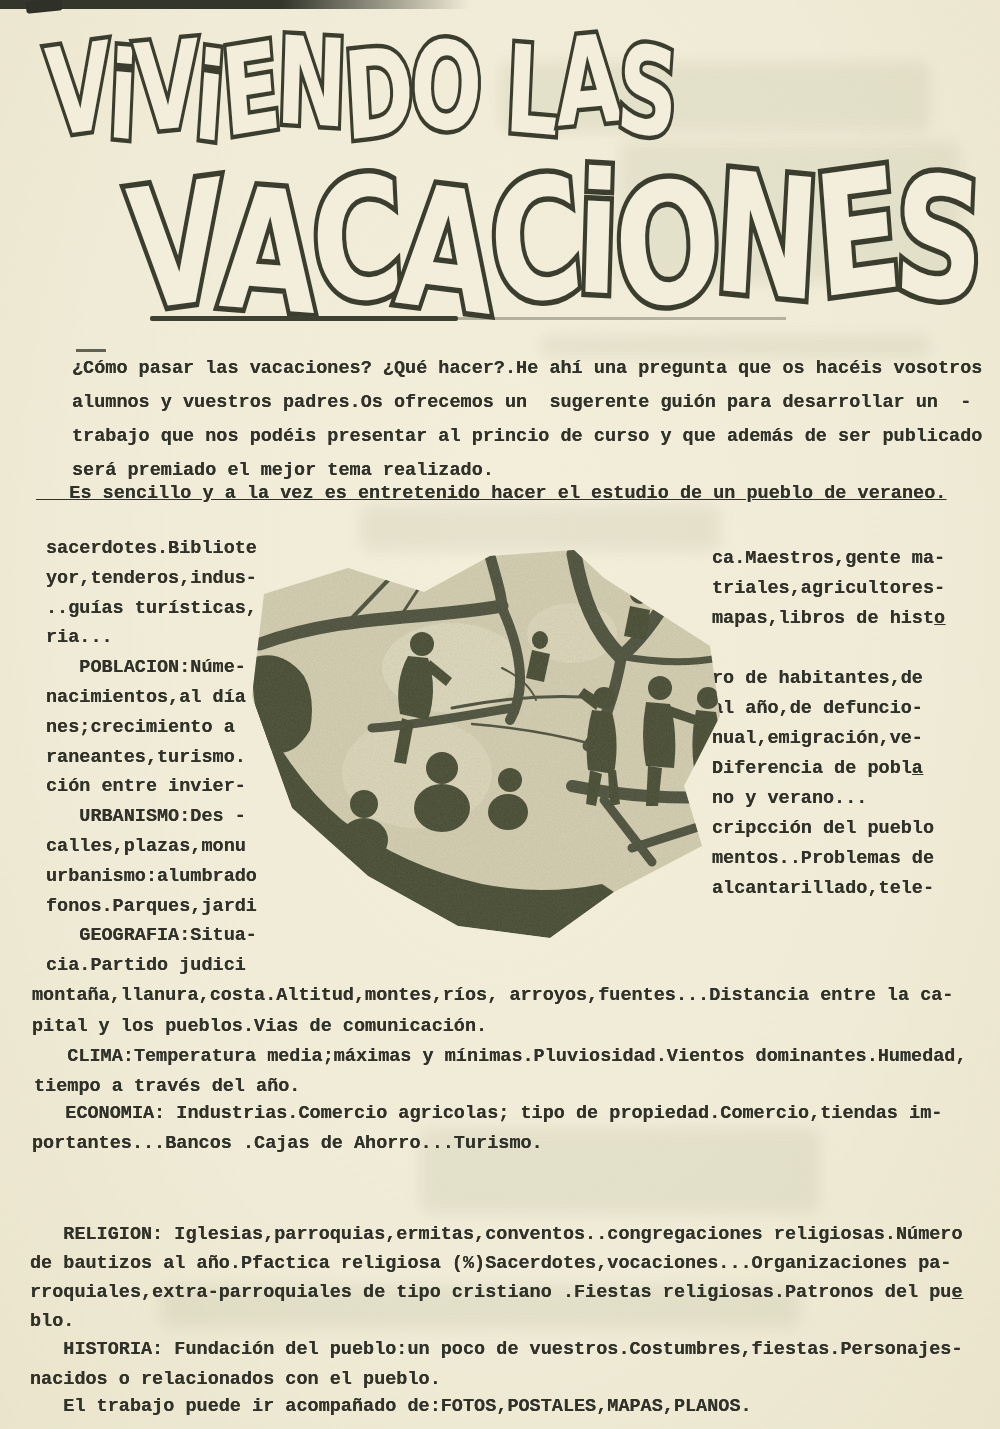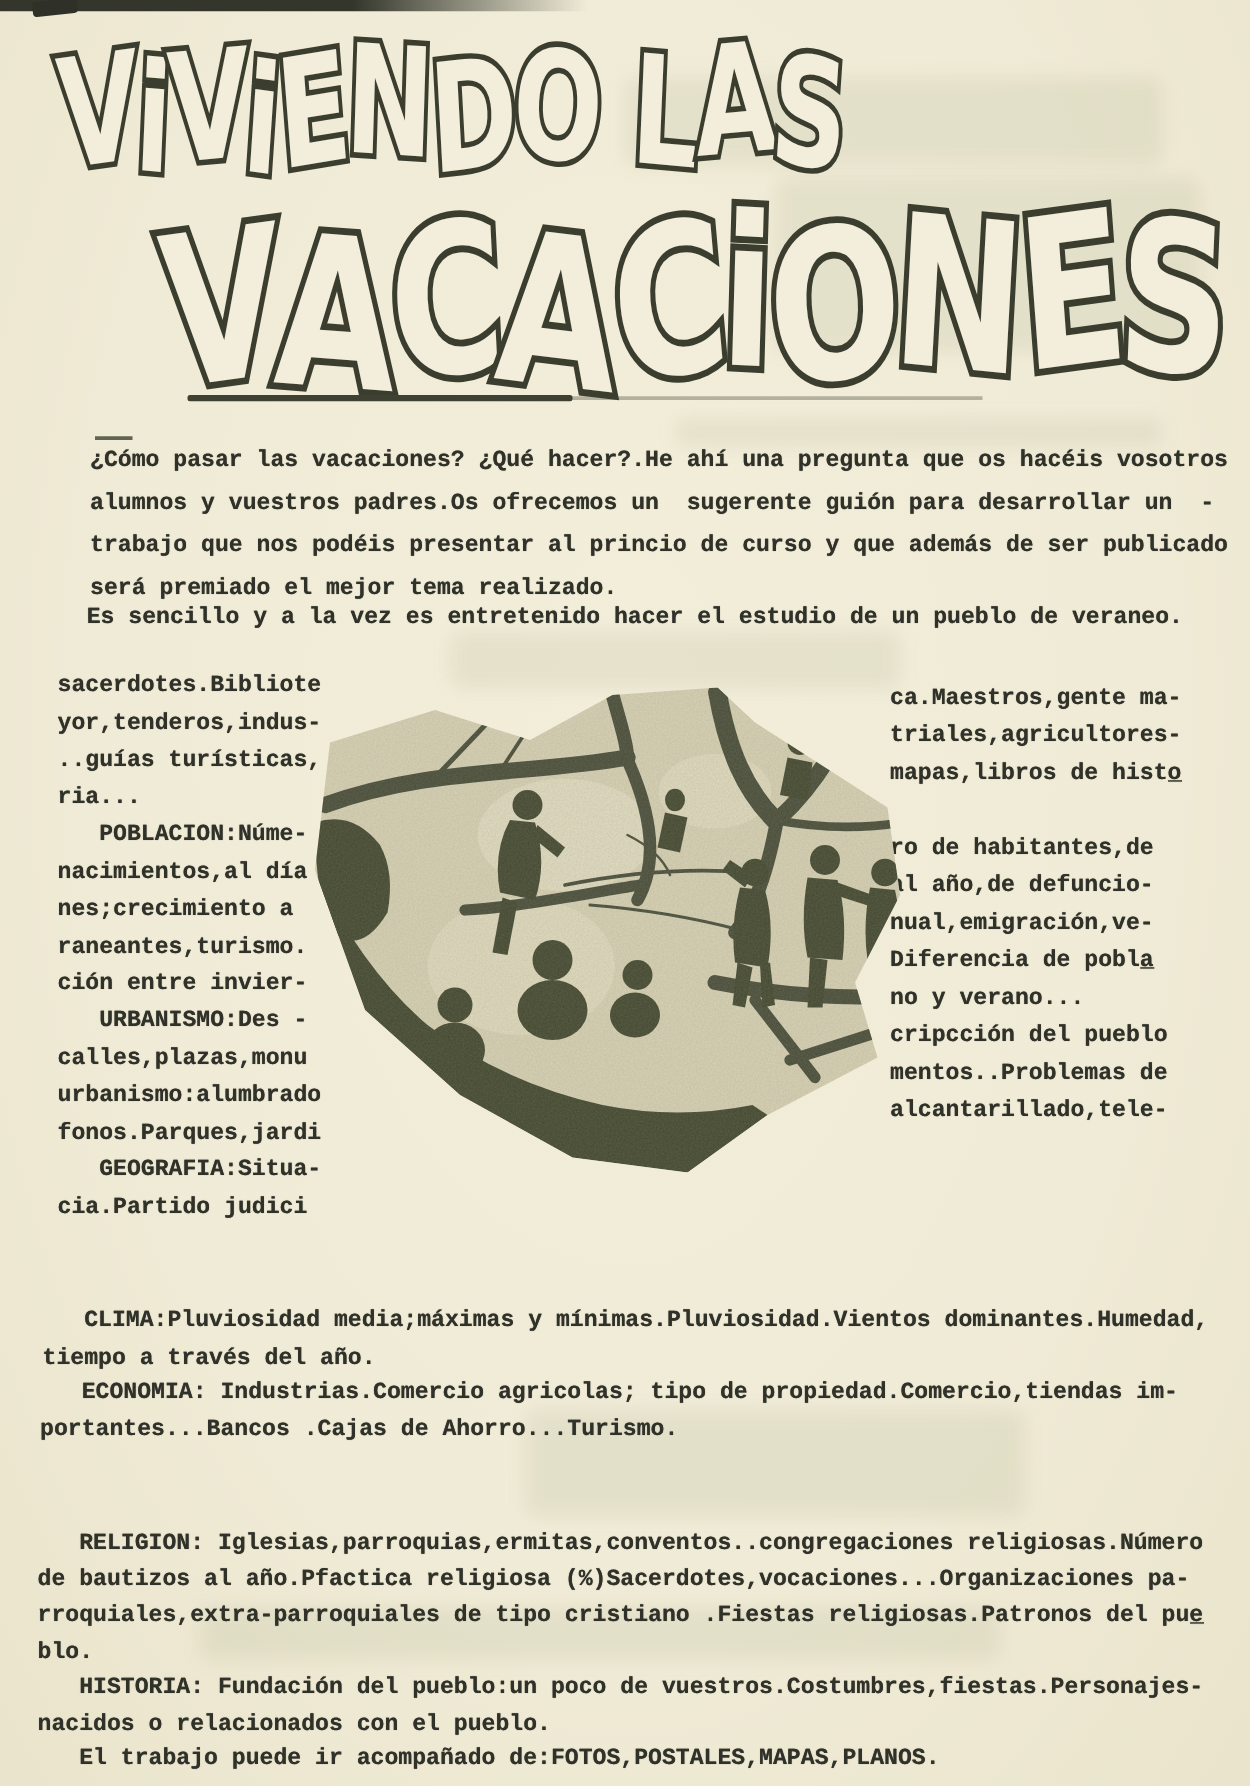--- a/index.html
+++ b/index.html
@@ -8,21 +8,21 @@
     background:radial-gradient(ellipse at 50% 40%, #f3eeda 0%, #f0ebd6 60%, #eae4cc 100%);
   }
   
   .tw{
     position:absolute;white-space:pre;
     font-family:"Liberation Mono","DejaVu Sans Mono",monospace;
     font-weight:700;font-size:18.5px;line-height:30px;
     color:#30322a;text-shadow:0 0 .6px rgba(48,50,42,.85);
   }
   #intro{left:38px;top:352px;line-height:34px;margin-left:34px;}
-  #sencillo{left:36px;top:479px;}
+  #sencillo{left:36px;top:479px;text-decoration:underline;}
   #fuentes{left:36px;top:507px;}
   #leftcol{left:46px;top:534px;line-height:29.8px;}
   #rightcol{left:712px;top:544px;line-height:30px;}
   #righttail{left:646px;top:894px;line-height:30px;}
   #geo{left:32px;top:980px;line-height:31px;}
   #clima{left:34px;top:1042px;}
   #economia{left:32px;top:1099px;}
   #cultura{left:32px;top:1160px;}
   #religion{left:30px;top:1220px;line-height:29px;}
   #historia{left:30px;top:1335px;}
@@ -101,21 +101,23 @@
 mapas,libros de histo̲
 
 ro de habitantes,de
 al año,de defuncio-
 nual,emigración,ve-
 Diferencia de pobla̲
 no y verano...
 cripcción del pueblo
 mentos..Problemas de
 alcantarillado,tele-</div>
-  <div id="clima" class="tw">   CLIMA:Pluviosidad media;máximas y mínimas.Pluviosidad.Vientos dominantes.Humedad,
+  <div id="geo" class="tw">montaña,llanura,costa.Altitud,montes,ríos, arroyos,fuentes...Distancia entre la ca-
+pital y los pueblos.Vias de comunicación.</div>
+  <div id="clima" class="tw">   CLIMA:Temperatura media;máximas y mínimas.Pluviosidad.Vientos dominantes.Humedad,
 tiempo a través del año.</div>
   <div id="economia" class="tw">   ECONOMIA: Industrias.Comercio agricolas; tipo de propiedad.Comercio,tiendas im-
 portantes...Bancos .Cajas de Ahorro...Turismo.</div>
   <div id="religion" class="tw">   RELIGION: Iglesias,parroquias,ermitas,conventos..congregaciones religiosas.Número
 de bautizos al año.Pfactica religiosa (%)Sacerdotes,vocaciones...Organizaciones pa-
 rroquiales,extra-parroquiales de tipo cristiano .Fiestas religiosas.Patronos del pue̲
 blo.</div>
   <div id="historia" class="tw">   HISTORIA: Fundación del pueblo:un poco de vuestros.Costumbres,fiestas.Personajes-
 nacidos o relacionados con el pueblo.
 </div>

